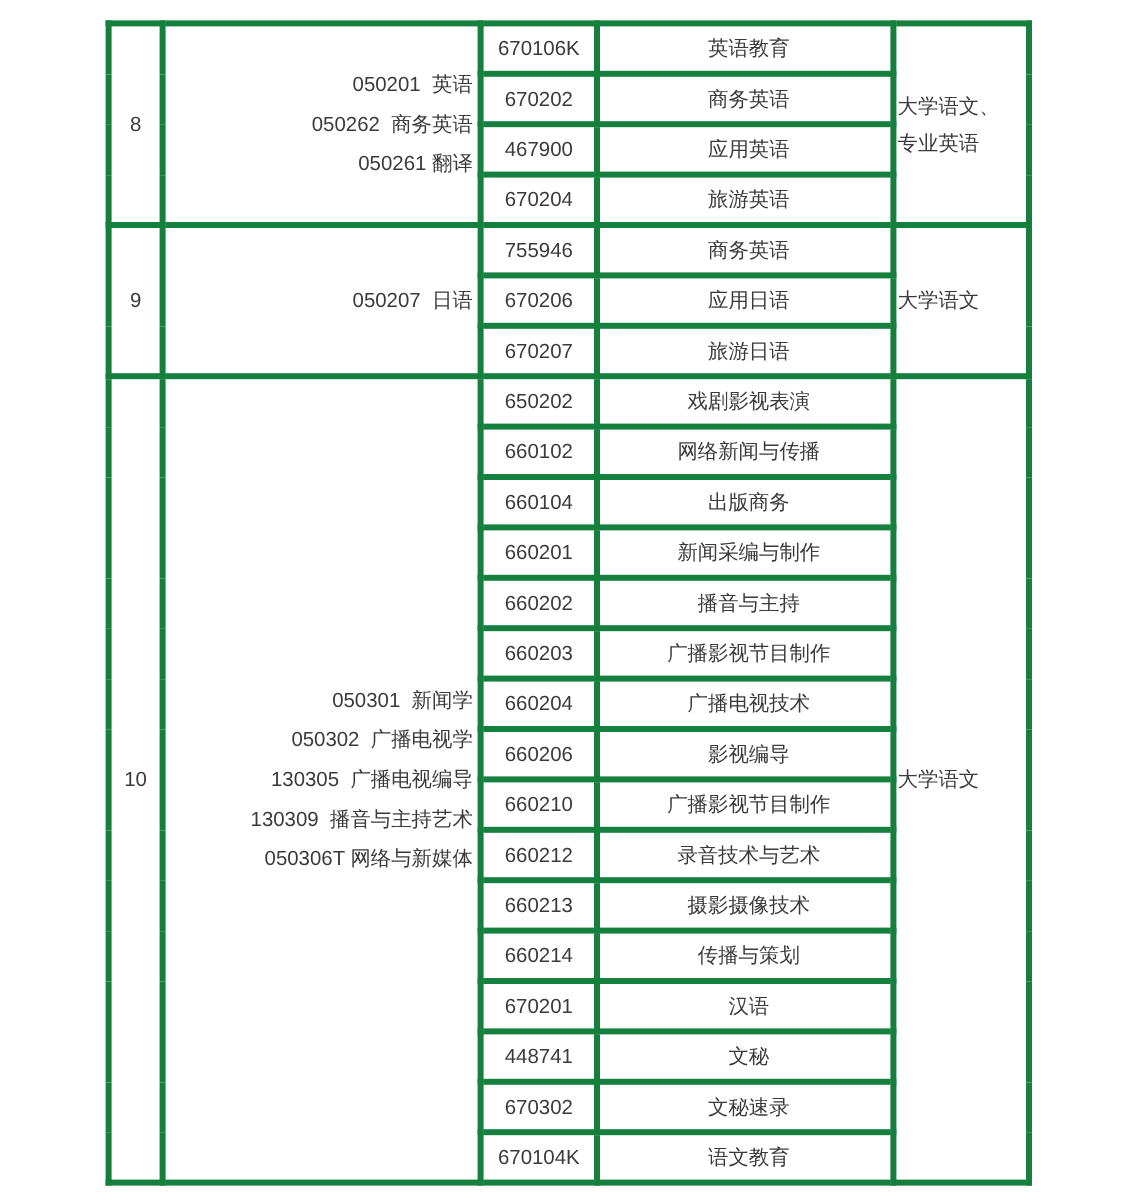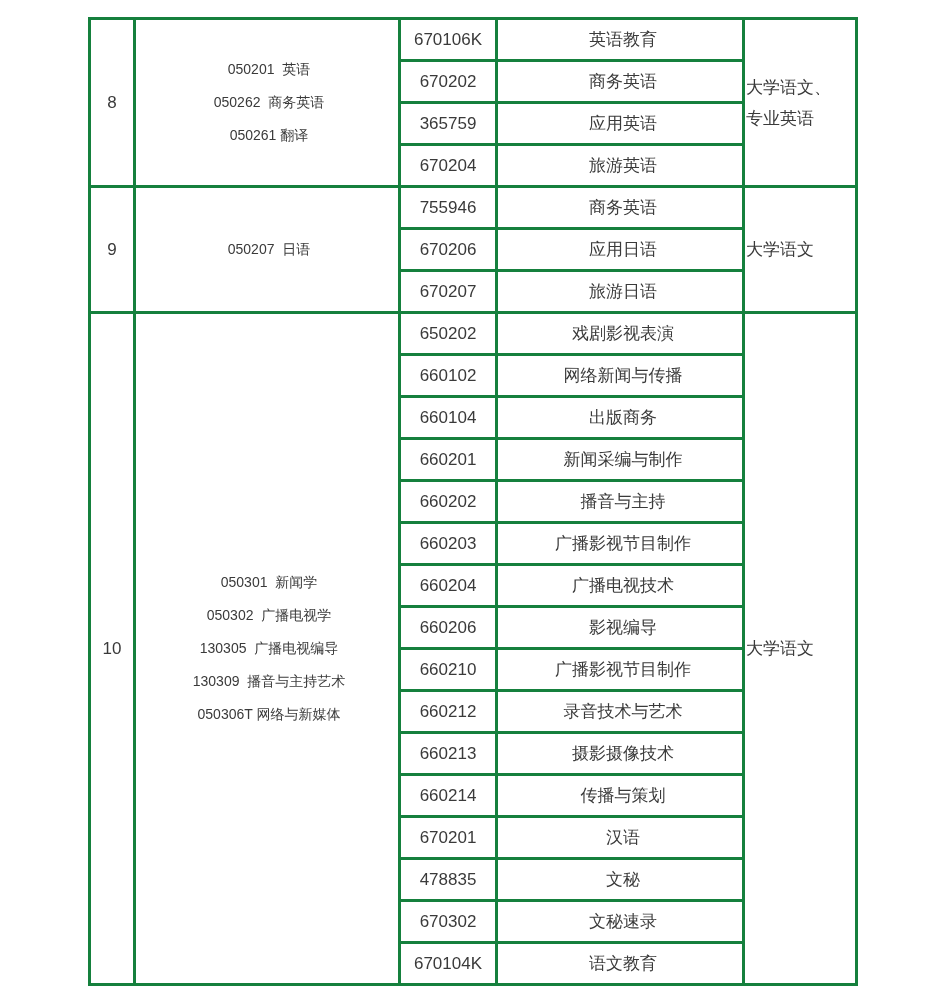--- a/index.html
+++ b/index.html
@@ -18,39 +18,39 @@
   }
   table.majors-table {
     position: absolute;
     left: 88px;
     top: 17px;
     width: 767px;
     border-collapse: collapse;
     table-layout: fixed;
   }
   .majors-table td {
-    border: 3px solid #15803d;
+    border: 5px solid #15803d;
     font-size: 17px;
     color: #3a3a3a;
     vertical-align: middle;
     overflow: hidden;
   }
   .majors-table tr {
     height: 42px;
   }
   td.rownum {
     text-align: center;
     font-size: 17px;
   }
   td.majors {
-    text-align: center;
+    text-align: right;
     padding: 6px 4px 6px 8px;
     white-space: pre-wrap;
     line-height: 33px;
-    font-size: 14px;
+    font-size: 17px;
   }
   td.code {
     text-align: center;
     font-size: 17px;
   }
   td.vname {
     text-align: center;
     padding-left: 7px;
     font-size: 17px;
   }
@@ -87,21 +87,21 @@
           <td class="cell code">670106K</td>
           <td class="cell vname">英语教育</td>
           <td class="cell exam" rowspan="4">大学语文、
 专业英语</td>
         </tr>
         <tr>
           <td class="cell code">670202</td>
           <td class="cell vname">商务英语</td>
         </tr>
         <tr>
-          <td class="cell code">365759</td>
+          <td class="cell code">467900</td>
           <td class="cell vname">应用英语</td>
         </tr>
         <tr>
           <td class="cell code">670204</td>
           <td class="cell vname">旅游英语</td>
         </tr>
         <tr>
           <td class="cell rownum" rowspan="3">9</td>
           <td class="cell majors" rowspan="3">050207  日语</td>
           <td class="cell code">755946</td>
@@ -169,21 +169,21 @@
         </tr>
         <tr>
           <td class="cell code">660214</td>
           <td class="cell vname">传播与策划</td>
         </tr>
         <tr>
           <td class="cell code">670201</td>
           <td class="cell vname">汉语</td>
         </tr>
         <tr>
-          <td class="cell code">478835</td>
+          <td class="cell code">448741</td>
           <td class="cell vname">文秘</td>
         </tr>
         <tr>
           <td class="cell code">670302</td>
           <td class="cell vname">文秘速录</td>
         </tr>
         <tr>
           <td class="cell code">670104K</td>
           <td class="cell vname">语文教育</td>
         </tr>

